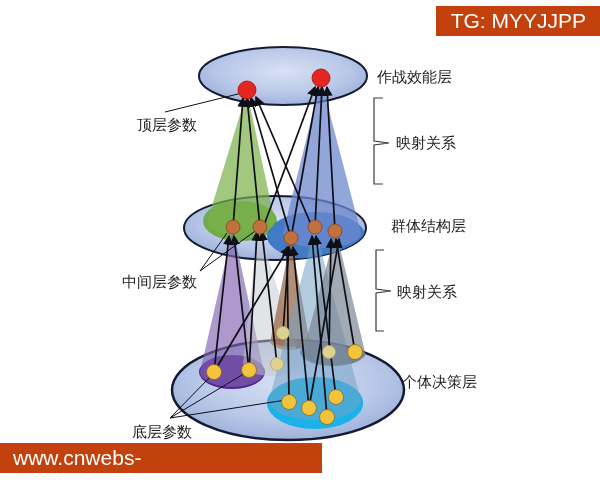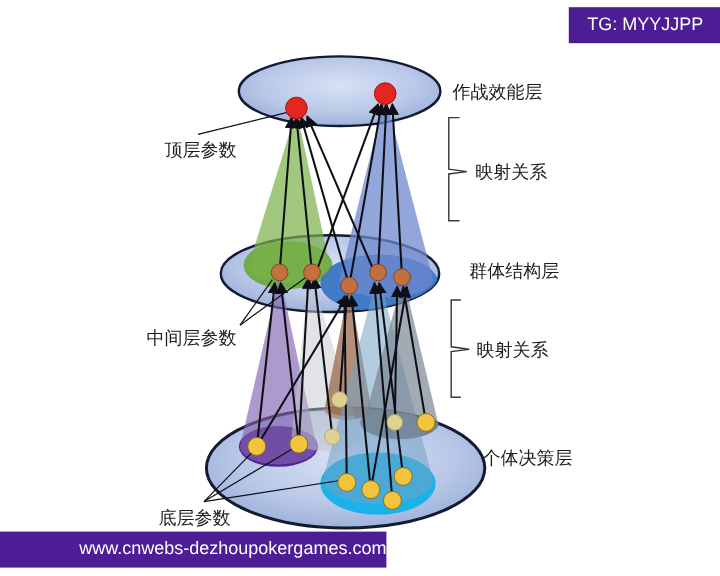--- a/index.html
+++ b/index.html
@@ -1,19 +1,19 @@
 <!DOCTYPE html>
 <html><head>
 <meta charset="utf-8">
 <style>
   html,body{margin:0;padding:0;background:#fff;}
   #stage{position:relative;width:600px;height:480px;background:#ffffff;overflow:hidden;
          font-family:"Liberation Sans", sans-serif;}
   #diagram-svg{position:absolute;left:0;top:0;}
-  .overlay-bar{position:absolute;background:#4c1d95;color:#fff;font-size:15px;line-height:30px;height:30px;text-align:right;}
+  .overlay-bar{position:absolute;background:#c2410c;color:#fff;font-size:21px;line-height:30px;height:30px;}
   #tg-badge{top:6px;right:0;padding:0 14px 0 15px;}
   #url-bar{left:0;top:443px;width:322px;padding-left:13px;box-sizing:border-box;}
   .cjk-label{font-family:"Liberation Serif","DejaVu Serif",serif;font-size:15px;fill:#1c1c1c;}
   .bracket{fill:none;stroke:#3a3a3a;stroke-width:1.2;}
   .layer{stroke:#141a32;}
 </style>
 </head>
 <body>
 
 <div id="stage">

